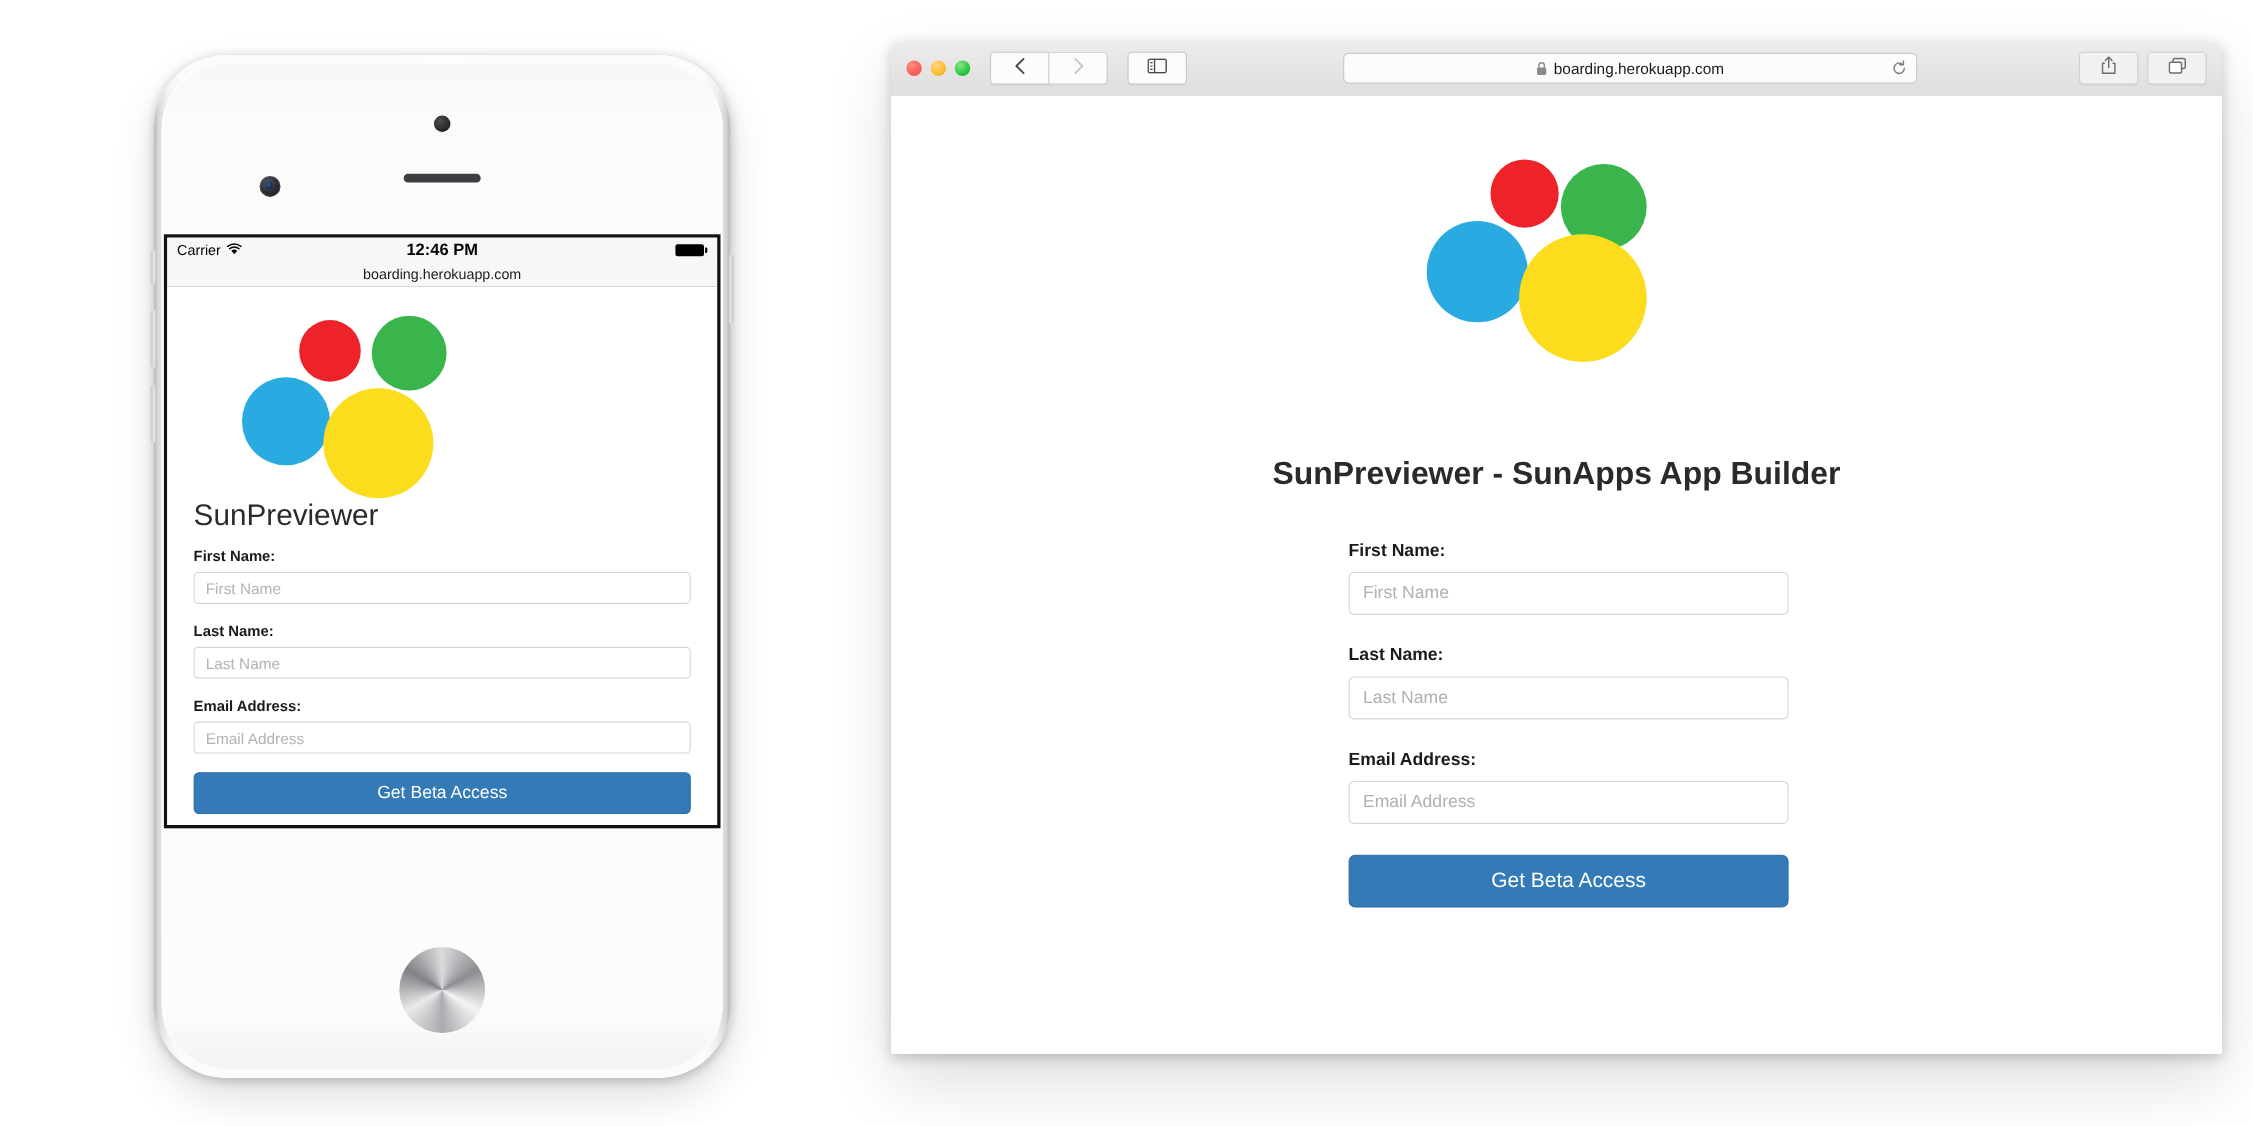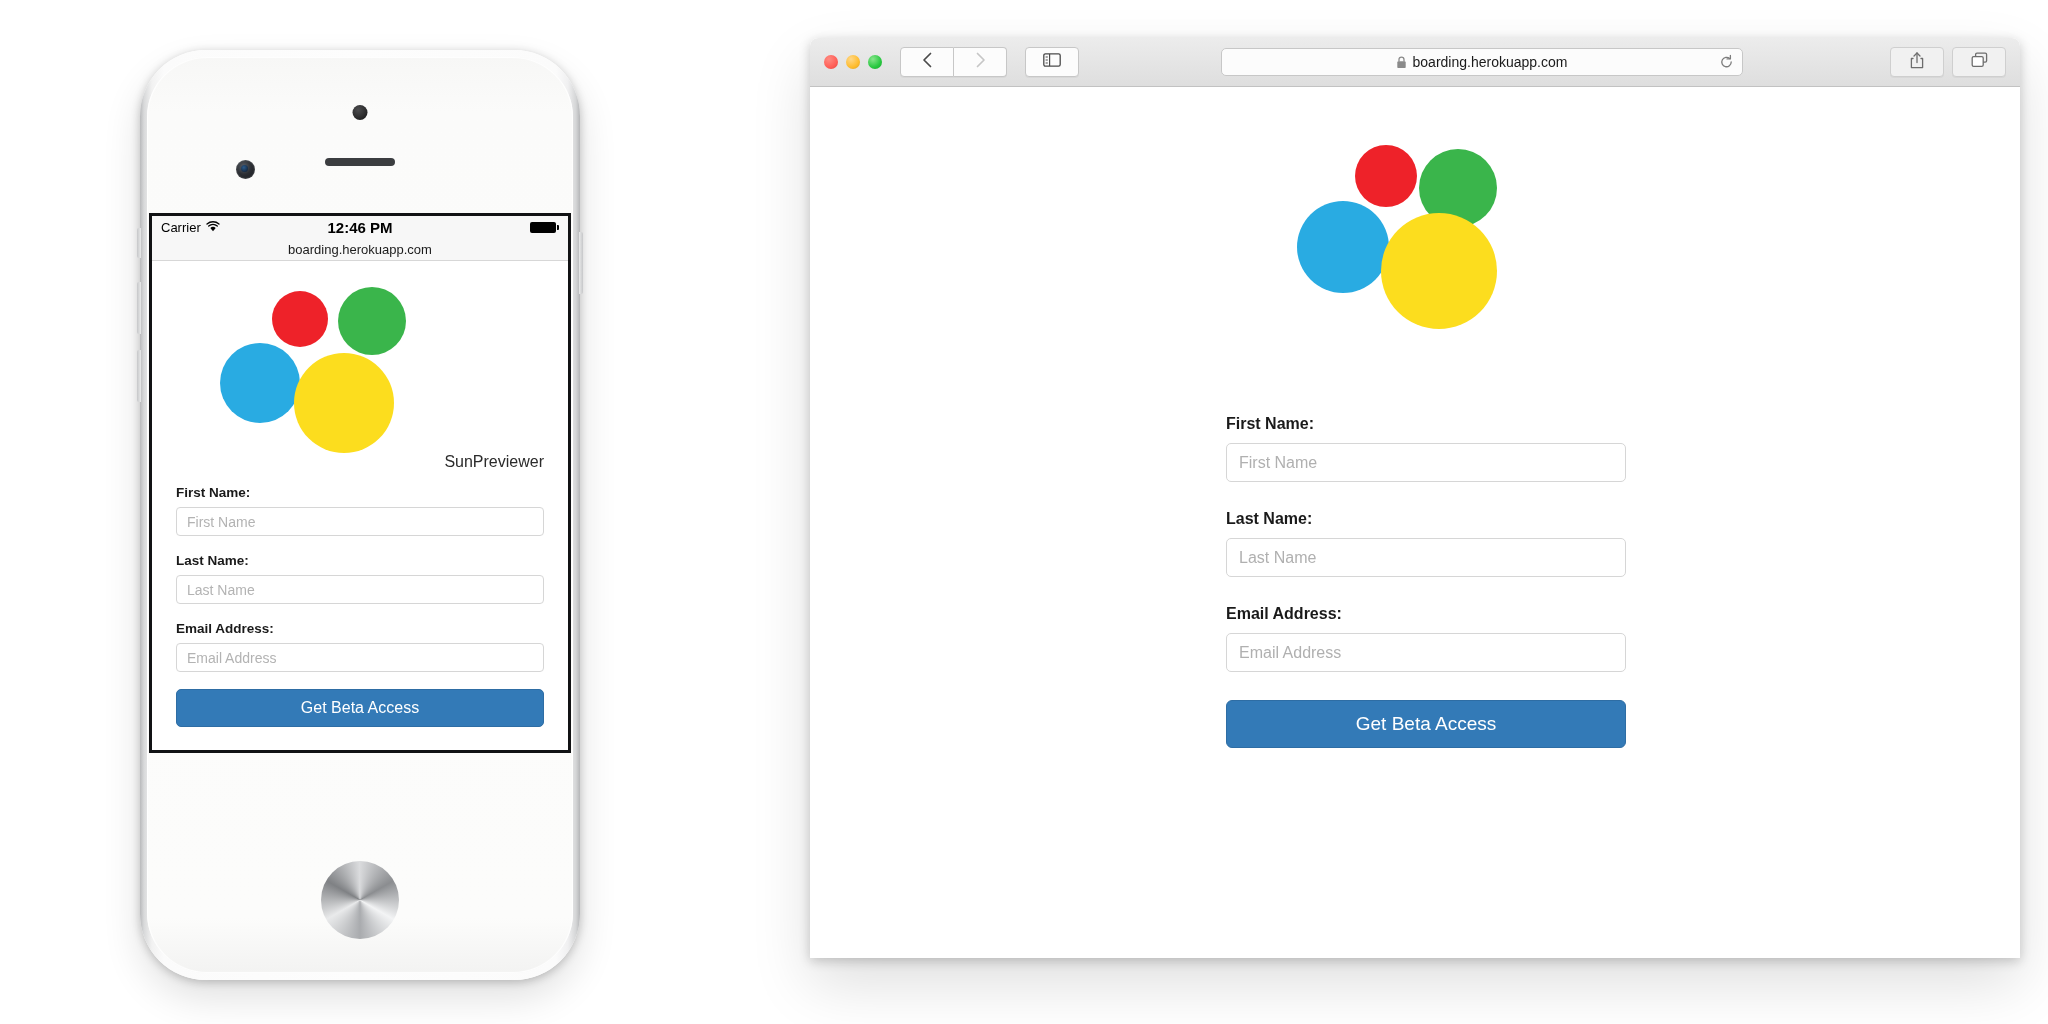--- a/index.html
+++ b/index.html
@@ -13,21 +13,21 @@
     overflow: hidden;
     font-family: "Liberation Sans", sans-serif;
     position: relative;
   }
 
   
   #phone-mockup {
     position: absolute;
     left: 140px;
     top: 50px;
-    width: 440px;
+    width: 524px;
     height: 930px;
   }
   .phone-shell {
     position: absolute;
     inset: 0;
     border-radius: 66px;
     background:
       linear-gradient(to right,
         #b9babc 0px, #d8d9da 4px, #f2f2f2 12px,
         #fbfbfb 24px, #fdfdfd 50%,
@@ -181,22 +181,22 @@
     background: #fff;
     height: calc(100% - 45px);
     box-sizing: border-box;
   }
   .phone-logo {
     position: relative;
     height: 188px;
     margin: 0 auto;
   }
   .phone-title {
-    text-align: right;
-    font-size: 16px;
+    text-align: left;
+    font-size: 27px;
     color: #2b2b2b;
     margin: 4px 0 14px;
   }
   .phone-field-label {
     font-size: 13.5px;
     font-weight: bold;
     color: #1a1a1a;
     margin-bottom: 7px;
   }
   .phone-input {
@@ -534,20 +534,21 @@
 
   <div class="browser-content">
 
     <div class="web-logo">
       <div class="circ" style="left:80px; top:0px; width:62px; height:62px; background:#ee2229;"></div>
       <div class="circ" style="left:144px; top:4px; width:78px; height:78px; background:#3ab54b;"></div>
       <div class="circ" style="left:22px; top:56px; width:92px; height:92px; background:#29abe2;"></div>
       <div class="circ" style="left:106px; top:68px; width:116px; height:116px; background:#fcdd1e;"></div>
     </div>
 
+    <div class="web-title">SunPreviewer - SunApps App Builder</div>
 
     <div class="web-form">
       <div>
         <div class="web-field-label">First Name:</div>
         <input class="web-input" type="text" placeholder="First Name" style="">
       </div>
 
       <div>
         <div class="web-field-label">Last Name:</div>
         <input class="web-input" type="text" placeholder="Last Name" style="">

